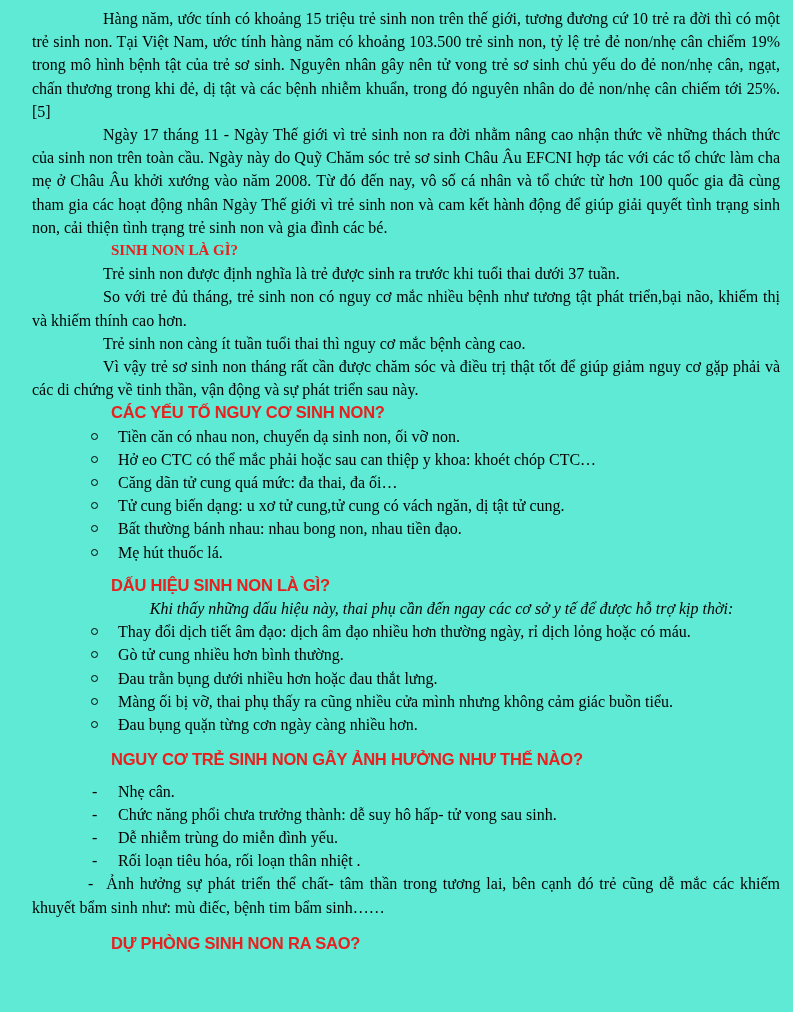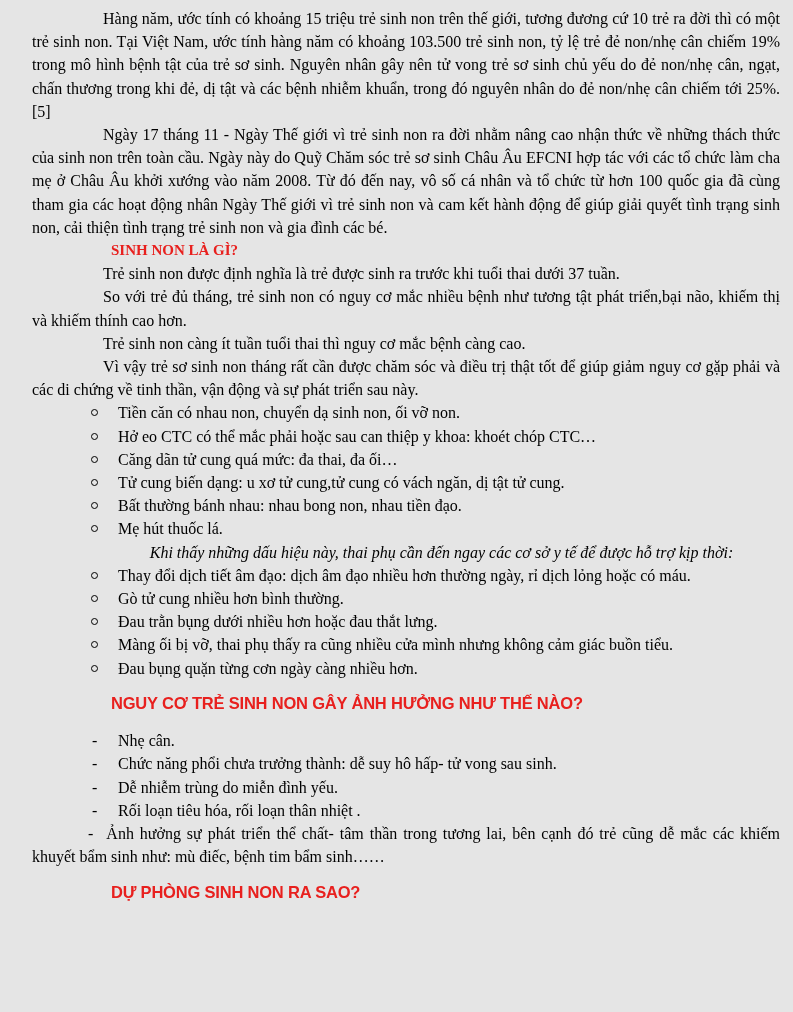--- a/index.html
+++ b/index.html
@@ -13,21 +13,21 @@
     width:var(--page-w);
     font-family:"Liberation Serif", serif;
     font-size:16px;
     line-height:var(--lh);
     color:#000000;
   }
   .page{
     box-sizing:border-box;
     width:var(--page-w);
     height:var(--page-h);
-    background:#e5e5e5;
+    background:#5eead4;
     padding:7px 13px 12px 32px;
     overflow:hidden;
   }
   p{margin:0;}
   .para{
     text-align:justify;
     text-indent:71px;
   }
   .note{
     font-style:italic;
@@ -43,21 +43,21 @@
   .h.serif{
     font-family:"Liberation Serif", serif;
     font-size:15px;
   }
   .h.sans{
     font-family:"Liberation Sans", sans-serif;
     font-size:16.5px;
     letter-spacing:-0.2px;
   }
   .h-signs{margin-top:10px;}
-  .h-effects{margin-top:12px;margin-bottom:14px;}
+  .h-effects{margin-top:12px;margin-bottom:8px;}
   .h-prevention{margin-top:13px;}
   .li{
     position:relative;
     padding-left:86px;
     text-align:justify;
   }
   .marker.circle{
     position:absolute;
     left:59px;
     top:8px;
@@ -89,30 +89,32 @@
 
   <p class="para">Ngày 17 tháng 11 - Ngày Thế giới vì trẻ sinh non ra đời nhằm nâng cao nhận thức về những thách thức của sinh non trên toàn cầu. Ngày này do Quỹ Chăm sóc trẻ sơ sinh Châu Âu EFCNI hợp tác với các tổ chức làm cha mẹ ở Châu Âu khởi xướng vào năm 2008. Từ đó đến nay, vô số cá nhân và tổ chức từ hơn 100 quốc gia đã cùng tham gia các hoạt động nhân Ngày Thế giới vì trẻ sinh non và cam kết hành động để giúp giải quyết tình trạng sinh non, cải thiện tình trạng trẻ sinh non và gia đình các bé.</p>
 
   <h2 class="h serif">SINH NON LÀ GÌ?</h2>
 
   <p class="para">Trẻ sinh non được định nghĩa là trẻ được sinh ra trước khi tuổi thai dưới 37 tuần.</p>
   <p class="para">So với trẻ đủ tháng, trẻ sinh non có nguy cơ mắc nhiều bệnh như tương tật phát triển,bại não, khiếm thị và khiếm thính cao hơn.</p>
   <p class="para">Trẻ sinh non càng ít tuần tuổi thai thì nguy cơ mắc bệnh càng cao.</p>
   <p class="para">Vì vậy trẻ sơ sinh non tháng rất cần được chăm sóc và điều trị thật tốt để giúp giảm nguy cơ gặp phải và các di chứng về tinh thần, vận động và sự phát triển sau này.</p>
 
+  <h2 class="h sans">CÁC YẾU TỐ NGUY CƠ SINH NON?</h2>
 
   <div class="list">
       <div class="li"><span class="marker circle"></span><span>Tiền căn có nhau non, chuyển dạ sinh non, ối vỡ non.</span></div>
       <div class="li"><span class="marker circle"></span><span>Hở eo CTC có thể mắc phải hoặc sau can thiệp y khoa: khoét chóp CTC…</span></div>
       <div class="li"><span class="marker circle"></span><span>Căng dãn tử cung quá mức: đa thai, đa ối…</span></div>
       <div class="li"><span class="marker circle"></span><span>Tử cung biến dạng: u xơ tử cung,tử cung có vách ngăn, dị tật tử cung.</span></div>
       <div class="li"><span class="marker circle"></span><span>Bất thường bánh nhau: nhau bong non, nhau tiền đạo.</span></div>
       <div class="li"><span class="marker circle"></span><span>Mẹ hút thuốc lá.</span></div>
     </div>
 
+  <h2 class="h sans h-signs">DẤU HIỆU SINH NON LÀ GÌ?</h2>
 
   <p class="note">Khi thấy những dấu hiệu này, thai phụ cần đến ngay các cơ sở y tế để được hỗ trợ kịp thời:</p>
 
   <div class="list">
       <div class="li"><span class="marker circle"></span><span>Thay đổi dịch tiết âm đạo: dịch âm đạo nhiều hơn thường ngày,  rỉ dịch lỏng hoặc có máu.</span></div>
       <div class="li"><span class="marker circle"></span><span>Gò tử cung nhiều hơn bình thường.</span></div>
       <div class="li"><span class="marker circle"></span><span>Đau trằn bụng dưới nhiều hơn hoặc đau thắt lưng.</span></div>
       <div class="li"><span class="marker circle"></span><span>Màng ối bị vỡ, thai phụ thấy ra cũng nhiều cửa mình nhưng không cảm giác buồn tiểu.</span></div>
       <div class="li"><span class="marker circle"></span><span>Đau bụng quặn từng cơn ngày càng nhiều hơn.</span></div>
     </div>

